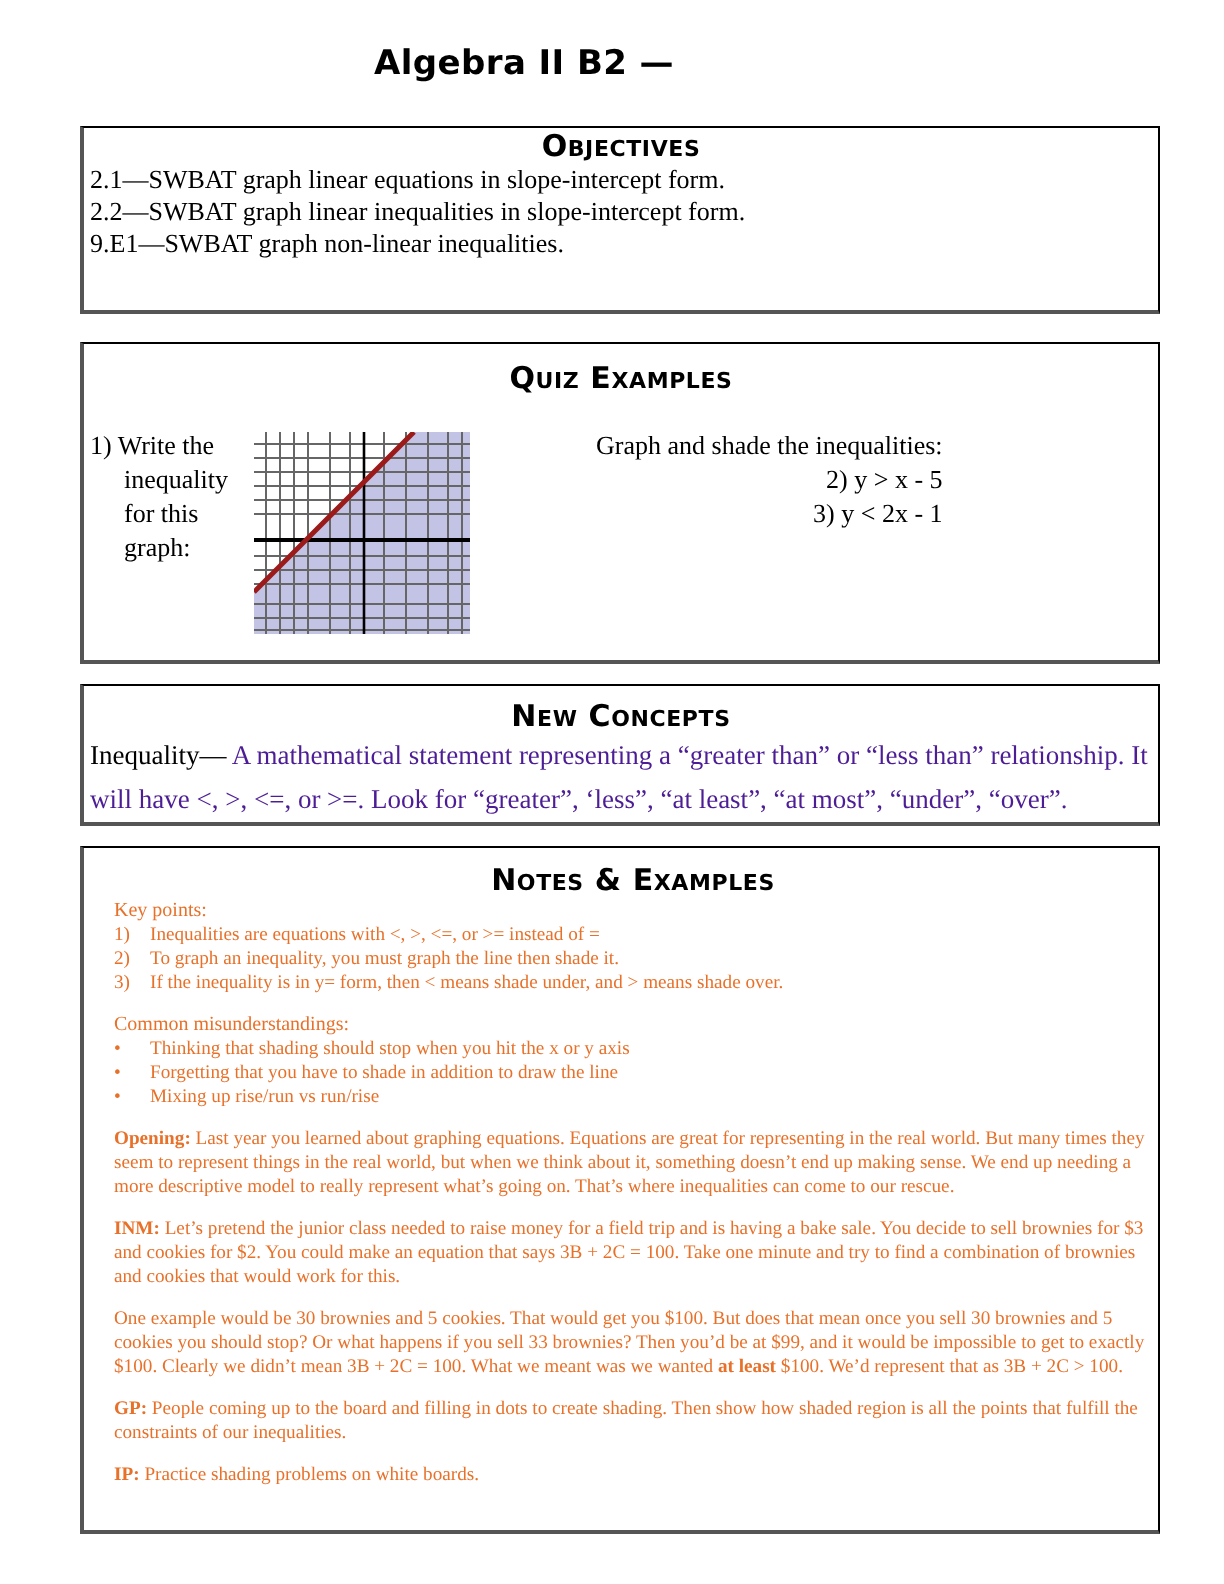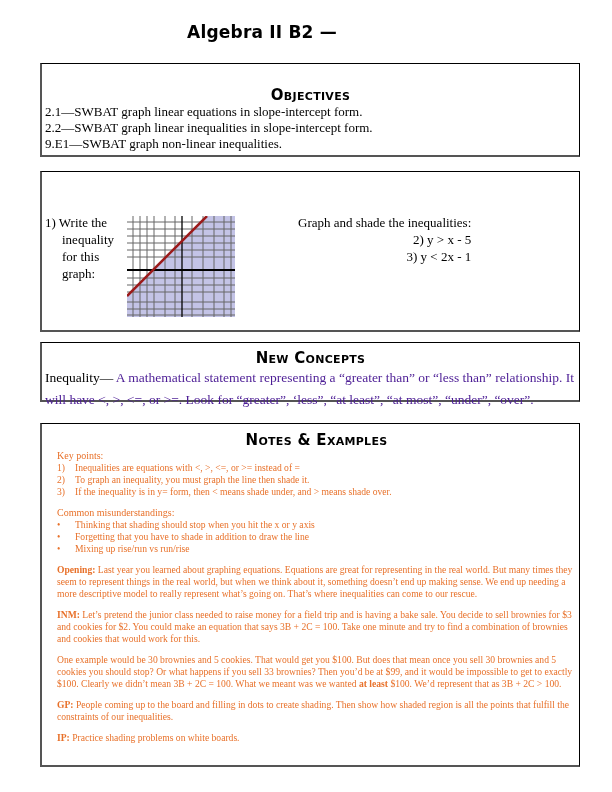--- a/index.html
+++ b/index.html
@@ -21,36 +21,36 @@
       background: #fff;
     }
     .box-heading {
       text-align: center;
       font-family: "DejaVu Sans", sans-serif; font-weight: bold;
       font-variant: small-caps;
       font-size: 15px; letter-spacing: 0.3px;
     }
 
     
-    #objectives { top: 63px; height: 94px; padding: 22px 3px 0 3px; }
+    #objectives { top: 63px; height: 94px; padding: 0 3px 0 3px; }
     #objectives .box-heading { margin-bottom: 0px; line-height: 18px; }
     #objectives .obj-line { font-size: 13px; line-height: 16px; white-space: nowrap; }
 
     
     #quiz { top: 171px; height: 161px; }
     #quiz .box-heading { position: absolute; left: 0; right: 0; top: 8px; line-height: 18px; }
     .q1-text { position: absolute; left: 3px; top: 42px; font-size: 13px; line-height: 17px; }
     .q1-text .indent { padding-left: 17px; display: block; }
     .q1-graph { position: absolute; left: 85px; top: 44px; width: 108px; width: 108px; height: 101px; }
     .q-right { position: absolute; left: 256px; top: 42px; font-size: 13px; line-height: 17px; }
     .q-right .item { padding-left: 35px; display: block; text-align: right; }
     sup { font-size: 8px; vertical-align: 5px; line-height: 0; }
 
     
-    #concepts { top: 342px; height: 60px; padding: 6px 3px 0 3px; }
+    #concepts { top: 342px; height: 71px; padding: 6px 3px 0 3px; }
     #concepts .box-heading { line-height: 18px; }
     #concepts .concept-text { font-size: 13.5px; line-height: 22px; }
     .orange { color: #4c1d95; }
 
     
     #notes { top: 423px; height: 344px; padding: 7px 3px 0 15px; }
     #notes .box-heading { line-height: 18px; margin-bottom: 1px; }
     .notes-body { color: #e8712a; font-size: 9.6px; line-height: 12px; }
     .notes-body .sub-head { font-size: 10px; }
     .notes-body ol, .notes-body ul { list-style: none; }
@@ -66,20 +66,21 @@
 <div class="page-title">Algebra II B2 —</div>
 
 <section class="box" id="objectives">
   <div class="box-heading">Objectives</div>
   <div class="obj-line">2.1—SWBAT graph linear equations in slope-intercept form.</div>
   <div class="obj-line">2.2—SWBAT graph linear inequalities in slope-intercept form.</div>
   <div class="obj-line">9.E1—SWBAT graph non-linear inequalities.</div>
 </section>
 
 <section class="box" id="quiz">
+  <div class="box-heading">Quiz Examples</div>
 
   <div class="q1-text">
     <span>1) Write the</span>
     <span class="indent">inequality</span>
     <span class="indent">for this</span>
     <span class="indent">graph:</span>
   </div>
 
   <svg class="q1-graph" viewBox="0 0 108 101" width="108" height="101">
 

